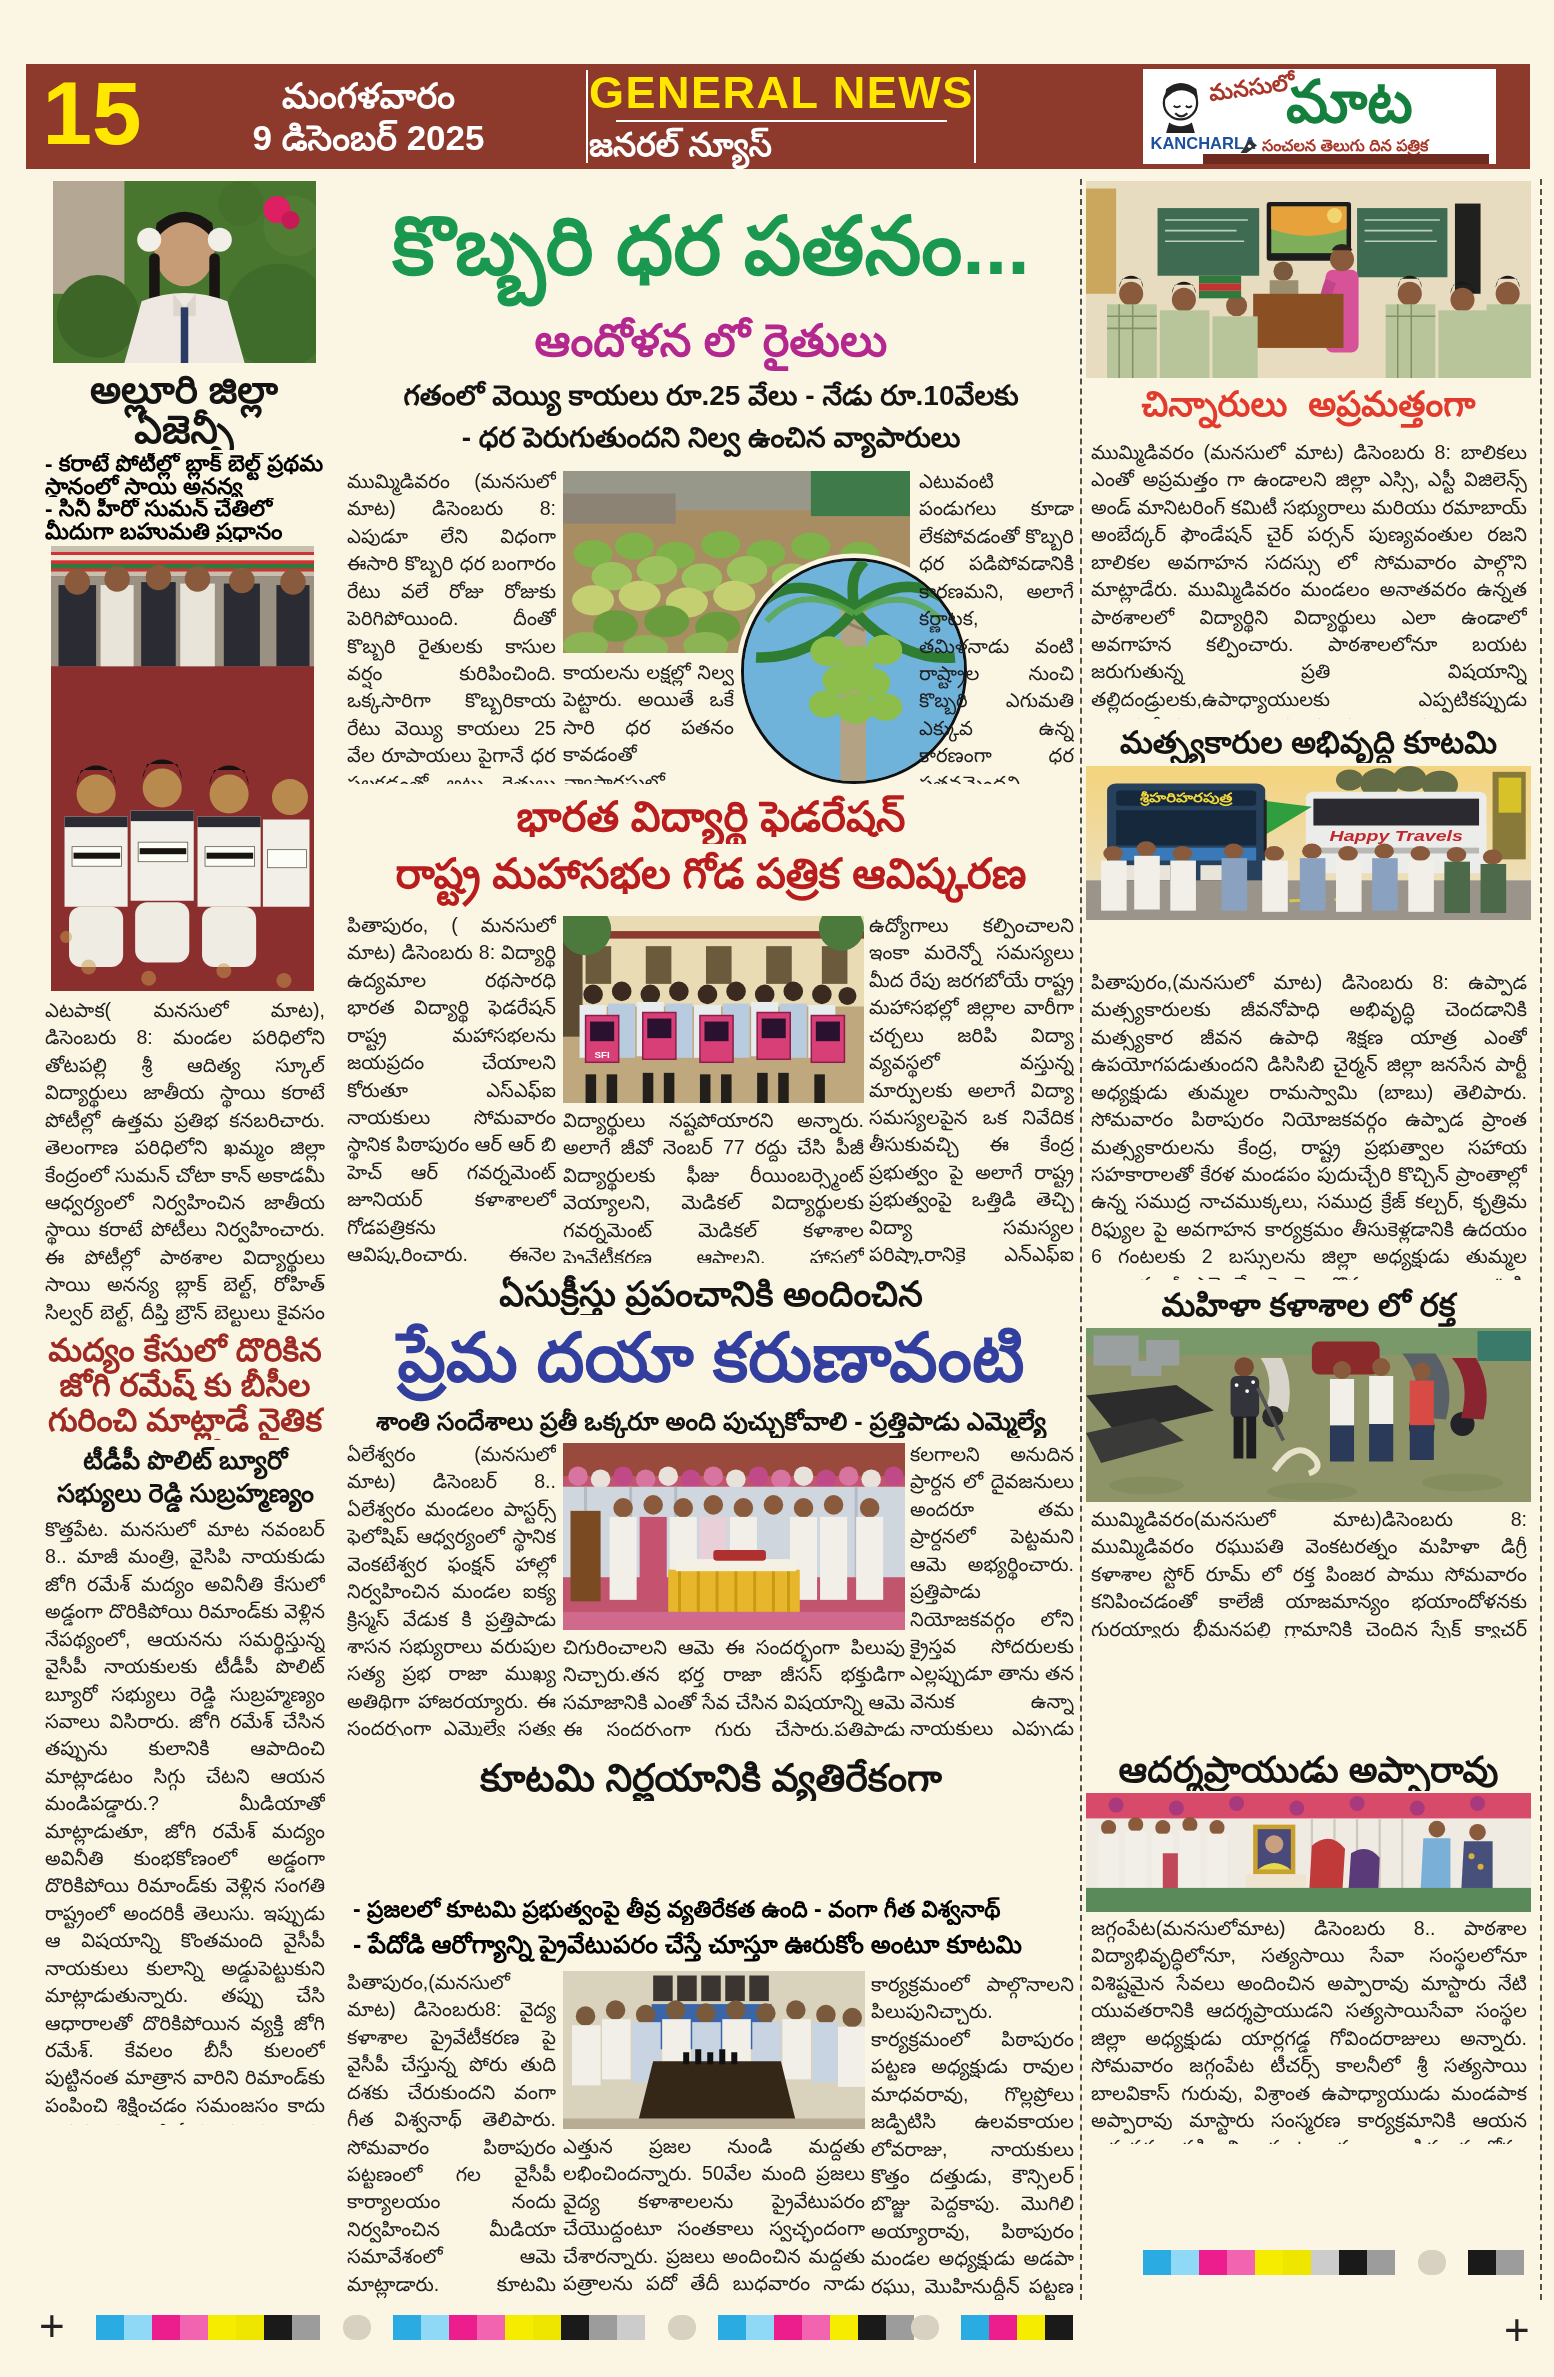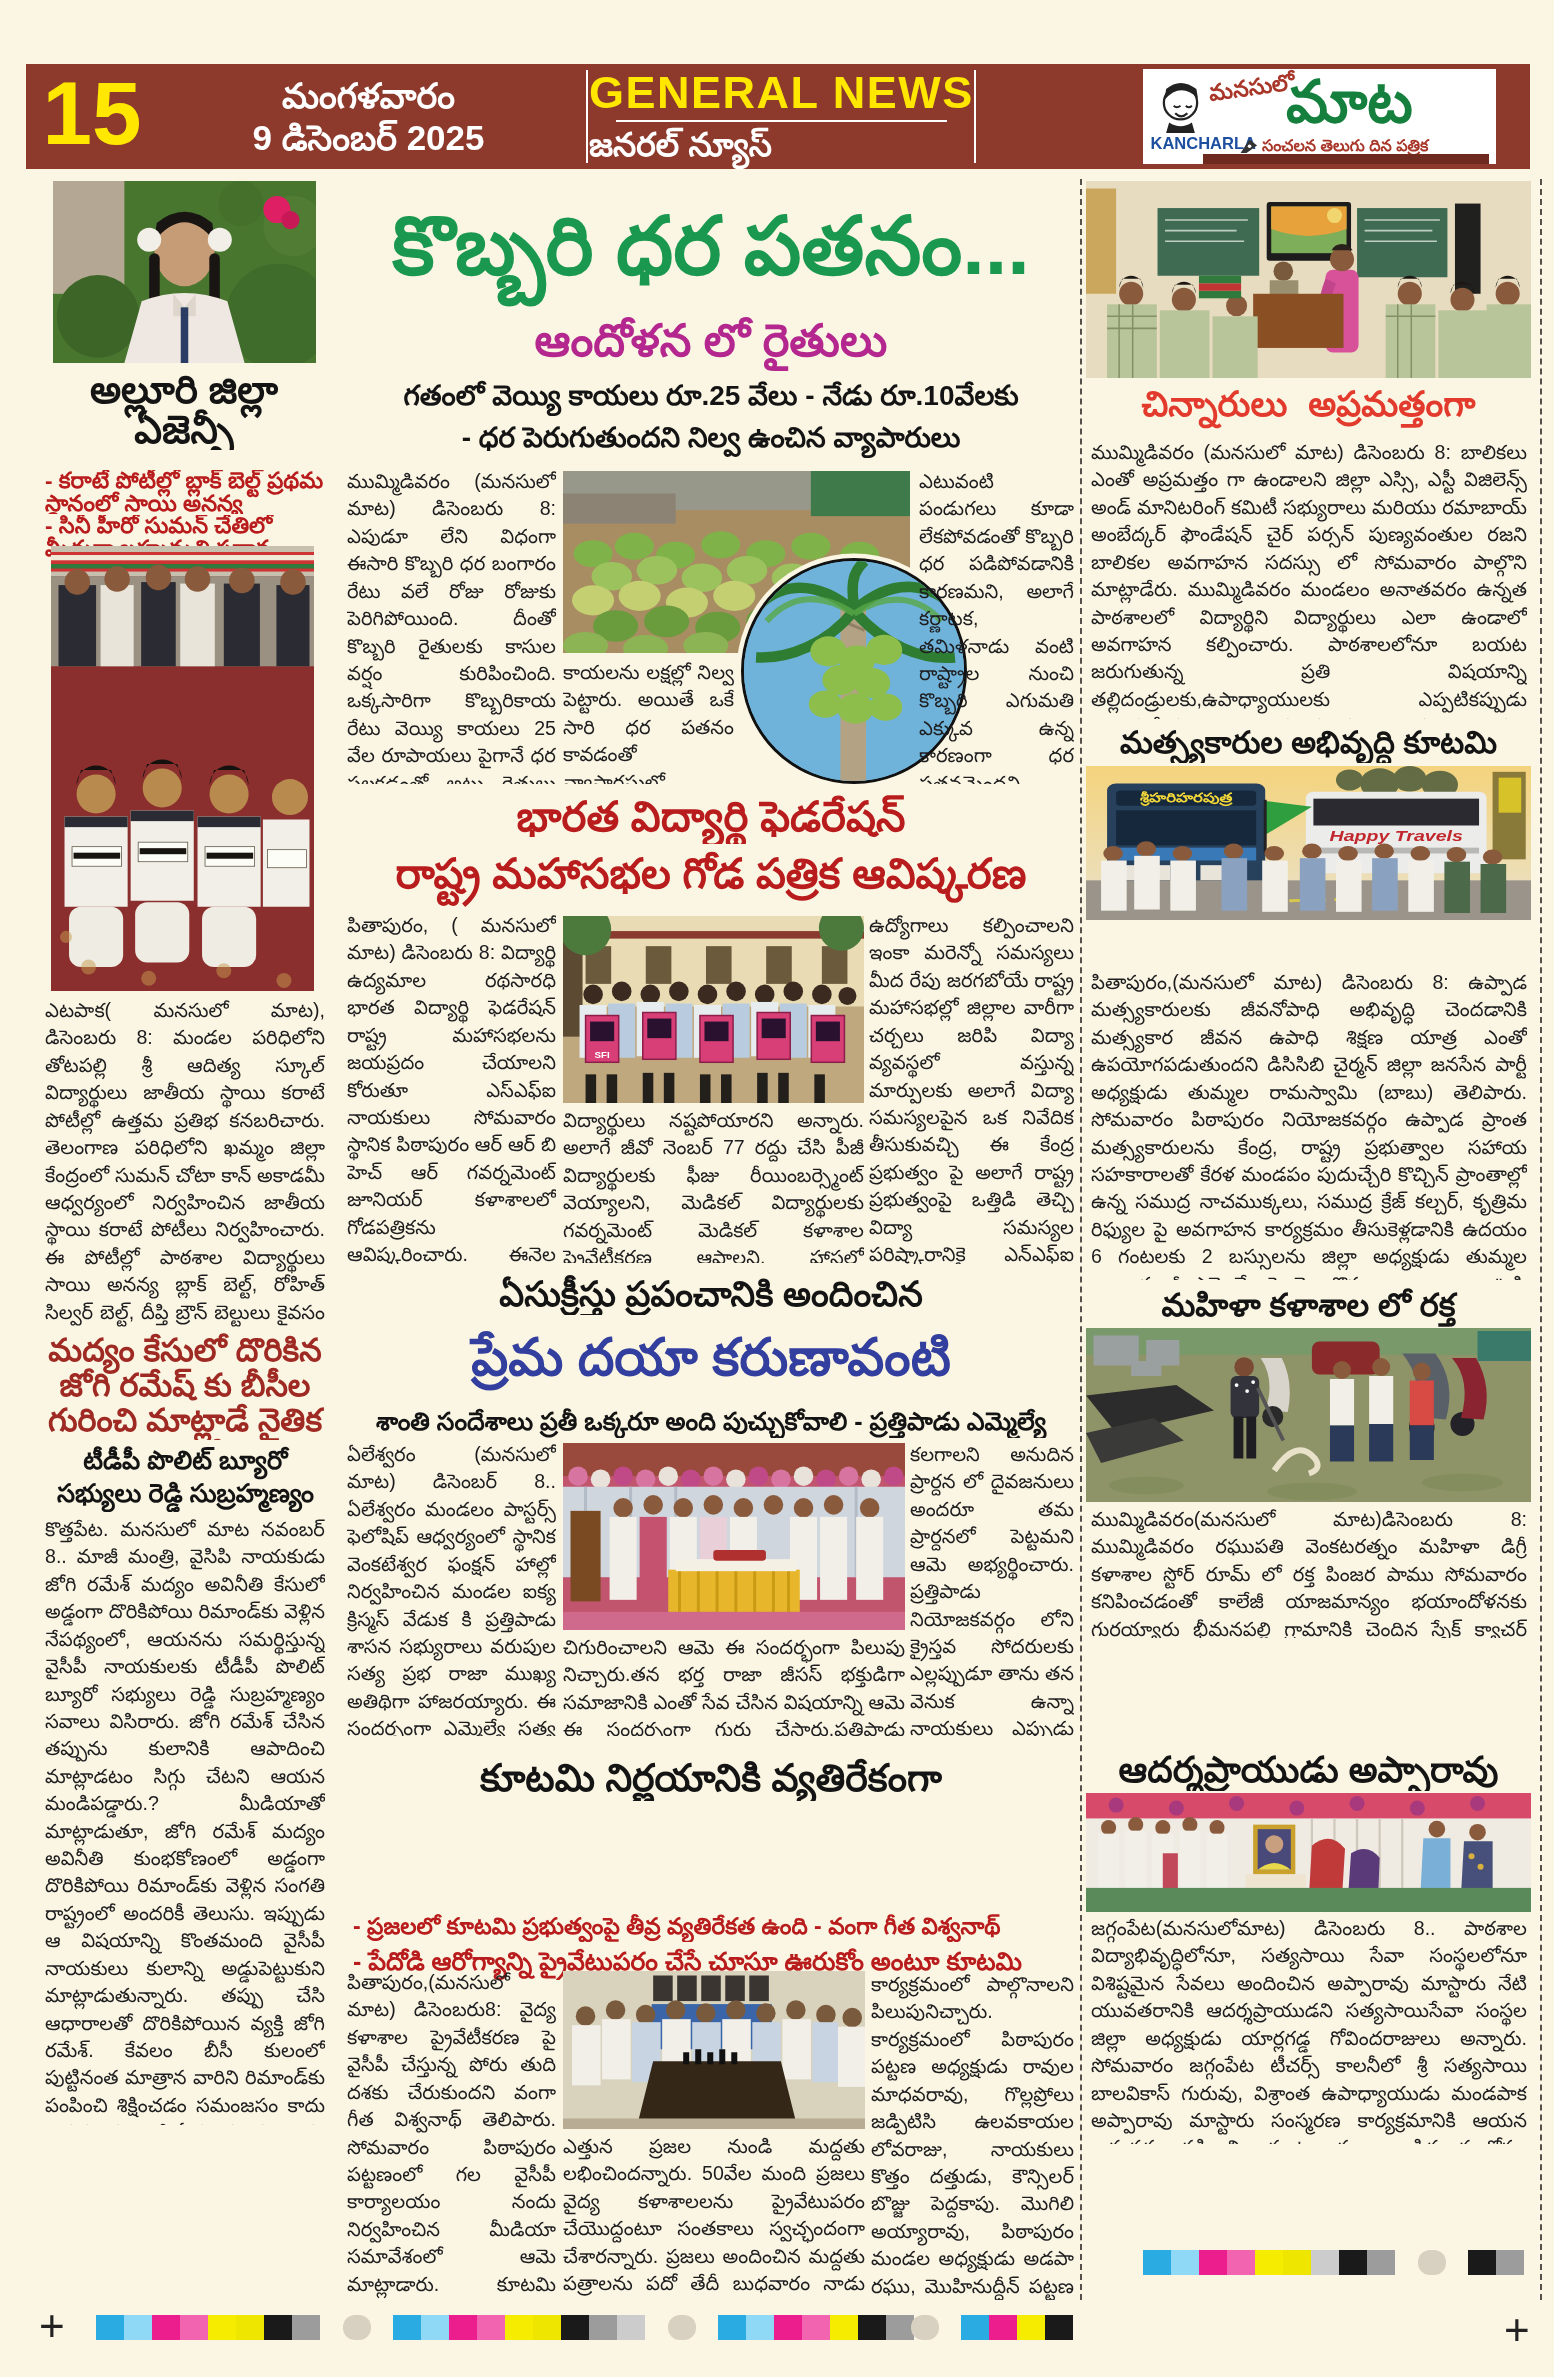--- a/index.html
+++ b/index.html
@@ -27,21 +27,21 @@
   .hl{position:absolute;text-align:center;font-weight:bold;overflow:hidden;}
   .hl-green{color:#1b9850;}
   .hl-magenta{color:#b3278f;}
   .hl-ink{color:#141414;}
   .hl-red{color:#e23b2e;}
   .hl-darkred{color:#9e2a23;}
   .hl-blue{color:#b91c1c;}
   .hl-indigo{color:#333f9e;}
   .hl-forest{color:#2e7135;}
   .body-text{position:absolute;font-size:19.6px;line-height:1.40;text-align:justify;overflow:hidden;color:#1d1d1f;}
-  .bullet-line{position:absolute;font-weight:bold;overflow:hidden;color:#b91c1c;margin-top:17px;}
+  .bullet-line{position:absolute;font-weight:bold;overflow:hidden;color:#000000;}
   
   .vsep{position:absolute;width:0;border-left:2.3px dashed #55514a;}
   .cmyk{position:absolute;display:flex;align-items:flex-start;gap:0;}
   .cmyk span{display:block;width:28px;height:25px;}
   .cap{display:block;width:90px;height:25px;background:#d8d1c1;border-radius:12px;margin:0 22.6px;}
   .c1{background:#2aabe2}.c2{background:#8fd8f6}.c3{background:#ec1e8d}.c4{background:#f263b0}
   .c5{background:#f5ec00}.c6{background:#efe600}.c7{background:#1a1a1a}.c8{background:#9c9c9c}.c9{background:#cccccc}
   .crosshair{position:absolute;font-size:44px;font-weight:300;color:#222;line-height:30px;}
 </style>
 </head>
@@ -353,21 +353,21 @@
           <rect x="258" y="208" width="14" height="40"></rect>
           <rect x="286" y="208" width="14" height="40"></rect>
           <rect x="334" y="210" width="14" height="38"></rect>
         </g>
     </svg>
   </div>
   <div class="body-text" style="left:563px;top:1107px;width:301px;height:156px;">విద్యార్థులు నష్టపోయారని అన్నారు. అలాగే జీవో నెంబర్ 77 రద్దు చేసి పీజీ విద్యార్థులకు ఫీజు రీయింబర్స్మెంట్ వెయ్యాలని, మెడికల్ విద్యార్థులకు గవర్నమెంట్ మెడికల్ కళాశాల ప్రైవేటీకరణ ఆపాలని, హాస్టల్లో చదువుకుంటున్న విద్యార్థులకు మెస్ అండ్ కాస్మోటిక్ చార్జీలను పెంచాలన్నారు. నిరుద్యోగ యువతలకు విద్యార్థులు పాల్గొన్నారు</div>
   <div class="body-text" style="left:869px;top:912px;width:205px;height:352px;">ఉద్యోగాలు కల్పించాలని ఇంకా మరెన్నో సమస్యలు మీద రేపు జరగబోయే రాష్ట్ర మహాసభల్లో జిల్లాల వారీగా చర్చలు జరిపి విద్యా వ్యవస్థలో వస్తున్న మార్పులకు అలాగే విద్యా సమస్యలపైన ఒక నివేదిక తీసుకువచ్చి ఈ కేంద్ర ప్రభుత్వం పై అలాగే రాష్ట్ర ప్రభుత్వంపై ఒత్తిడి తెచ్చి విద్యా సమస్యల పరిష్కారానికై ఎన్ఎఫ్ఐ ఎప్పుడు పోరాడుతుందన్నారు. ఈ రాష్ట్ర మహాసభలను విద్యార్థులందరూ ఐక్యంగా కలిసి జయప్రదం చేయాలని కోరారు. ఈ కార్యక్రమంలో ఎస్ఎఫ్ఐ జిల్లా కమిటీ సభ్యుడు వడ్డీ కాసులు ,పిఠాపురం మండల నాయకులు జాన్, రాము, సాయి లక్ష్మి, సిరి, తదితర నాయకులు పాల్గొన్నారు.</div>
 
   <div class="hl hl-ink" style="left:346px;top:1273px;width:730px;height:42px;font-size:35px;line-height:41px;">ఏసుక్రీస్తు ప్రపంచానికి అందించిన</div>
-  <div class="hl hl-indigo" style="left:346px;top:1315px;width:730px;height:87px;font-size:52px;line-height:84px;">ప్రేమ దయా కరుణావంటి</div>
+  <div class="hl hl-indigo" style="left:346px;top:1315px;width:730px;height:87px;font-size:68px;line-height:84px;">ప్రేమ దయా కరుణావంటి</div>
   <div class="hl hl-ink" style="left:346px;top:1405px;width:730px;height:33px;font-size:25px;line-height:32px;">శాంతి సందేశాలు ప్రతీ ఒక్కరూ అంది పుచ్చుకోవాలి - ప్రత్తిపాడు ఎమ్మెల్యే వరుపుల సత్య ప్రభ..</div>
   <div class="body-text" style="left:347px;top:1441px;width:209px;height:295px;">ఏలేశ్వరం (మనసులో మాట) డిసెంబర్ 8.. ఏలేశ్వరం మండలం పాస్టర్స్ ఫెలోషిప్ ఆధ్వర్యంలో స్థానిక వెంకటేశ్వర ఫంక్షన్ హాల్లో నిర్వహించిన మండల ఐక్య క్రిస్మస్ వేడుక కి ప్రత్తిపాడు శాసన సభ్యురాలు వరుపుల సత్య ప్రభ రాజా ముఖ్య అతిథిగా హాజరయ్యారు. ఈ సందర్భంగా ఎమ్మెల్యే సత్య ప్రభ మాట్లాడుతూ యేసుక్రీస్తు ప్రపంచానికి అందించిన ప్రేమ, దయ, కరుణ వంటి శాంతి సందేశాలు ప్రతీ ఒక్కరూ అందిపుచ్చు కోవాలి. యేసు క్రీస్తు బోధనలను ఆచరిస్తూ సమాజంలో శాంతి సౌబ్రావతత్వం ఐక్యమత్యం ప్రజలల్లో</div>
   <div class="abs" style="left:563px;top:1443px;width:342px;height:187px;">
     <svg class="photo" viewBox="0 0 455 248" preserveAspectRatio="none">
       <rect width="455" height="248" fill="#c2556e"></rect>
       <rect width="455" height="44" fill="#9a4a3c"></rect>
       <g>
           <circle cx="20" cy="44" r="13" fill="#d874a0"></circle>
           <circle cx="50" cy="48" r="13" fill="#e8e2da"></circle>
           <circle cx="80" cy="44" r="13" fill="#c04a88"></circle>

